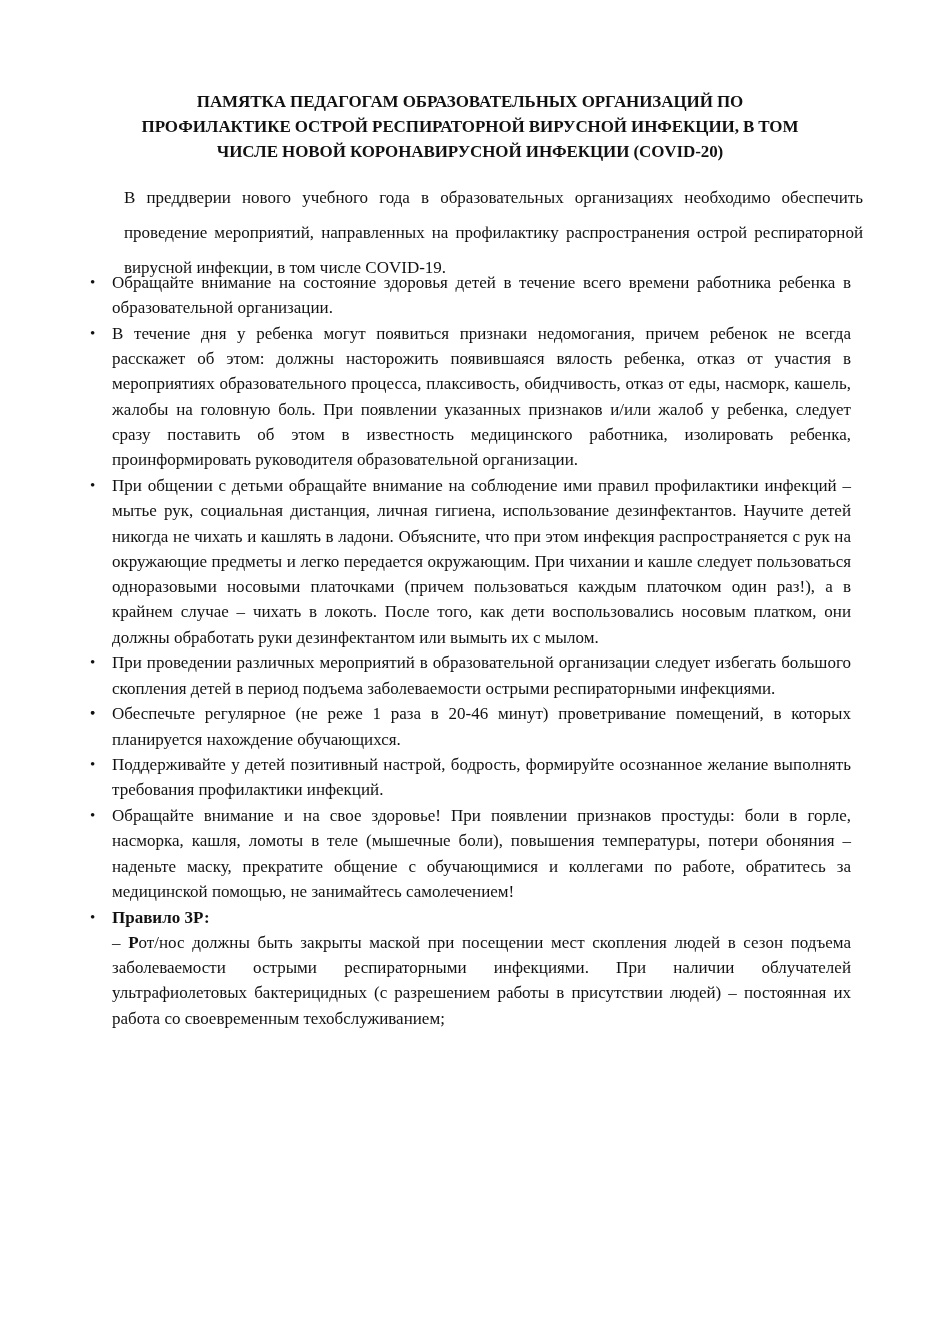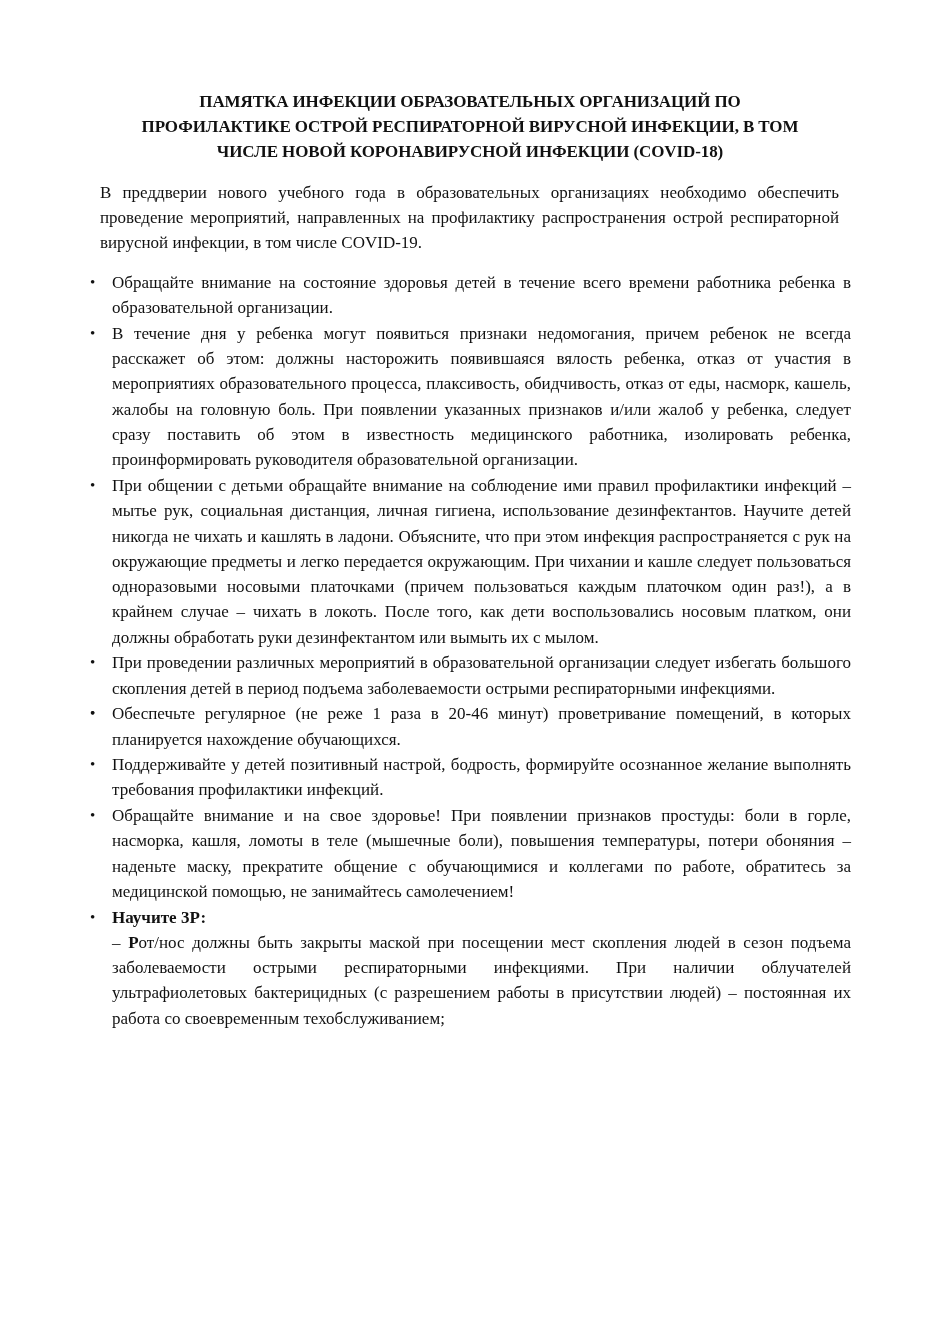--- a/index.html
+++ b/index.html
@@ -8,44 +8,44 @@
     font-family: "Liberation Serif", "DejaVu Serif", serif;
     color: #111111;
   }
   .page { position: absolute; left: 0; top: 0; width: 940px; height: 1329px; background: #fff; }
   .title {
     position: absolute; left: 80px; top: 89px; width: 780px;
     text-align: center; font-weight: bold; font-size: 17px; line-height: 25px;
     letter-spacing: -0.1px;
   }
   .intro {
-    position: absolute; left: 100px; top: 180px; width: 739px;
-    font-size: 17px; line-height: 25px; text-align: justify;
+    position: absolute; left: 124px; top: 180px; width: 739px;
+    font-size: 17px; line-height: 35px; text-align: justify;
   }
   .list {
     position: absolute; left: 84px; top: 270px; width: 767px;
     margin: 0; padding: 0; list-style: none;
     font-size: 17px; line-height: 25.3px;
   }
   .list li { position: relative; padding-left: 28px; text-align: justify; margin-bottom: 0.3px; }
   .bullet {
     position: absolute; left: 6px; top: 0; font-size: 15px; line-height: 25.3px;
   }
   .bold { font-weight: bold; }
   .sub { display: block; text-align: justify; }
 </style>
 </head>
 <body>
 
 <div class="page">
 
   <div class="title">
-    <div>ПАМЯТКА ИНФЕКЦИИ ОБРАЗОВАТЕЛЬНЫХ ОРГАНИЗАЦИЙ ПО</div>
+    <div>ПАМЯТКА ПЕДАГОГАМ ОБРАЗОВАТЕЛЬНЫХ ОРГАНИЗАЦИЙ ПО</div>
     <div>ПРОФИЛАКТИКЕ ОСТРОЙ РЕСПИРАТОРНОЙ ВИРУСНОЙ ИНФЕКЦИИ, В ТОМ</div>
-    <div>ЧИСЛЕ НОВОЙ КОРОНАВИРУСНОЙ ИНФЕКЦИИ (COVID-18)</div>
+    <div>ЧИСЛЕ НОВОЙ КОРОНАВИРУСНОЙ ИНФЕКЦИИ (COVID-20)</div>
   </div>
 
   <p class="intro" style="margin:0;">В преддверии нового учебного года в образовательных организациях необходимо обеспечить проведение мероприятий, направленных на профилактику распространения острой респираторной вирусной инфекции, в том числе COVID-19.</p>
 
   <ul class="list">
     <li>
       <span class="bullet">•</span>
       <span>Обращайте внимание на состояние здоровья детей в течение всего времени работника ребенка в образовательной организации.</span>
     </li>
     <li>
@@ -70,18 +70,18 @@
     <li>
       <span class="bullet">•</span>
       <span>Поддерживайте у детей позитивный настрой, бодрость, формируйте осознанное желание выполнять требования профилактики инфекций.</span>
     </li>
     <li>
       <span class="bullet">•</span>
       <span>Обращайте внимание и на свое здоровье! При появлении признаков простуды: боли в горле, насморка, кашля, ломоты в теле (мышечные боли), повышения температуры, потери обоняния – наденьте маску, прекратите общение с обучающимися и коллегами по работе, обратитесь за медицинской помощью, не занимайтесь самолечением!</span>
     </li>
     <li>
       <span class="bullet">•</span>
-      <span class="bold sub">Научите 3Р:</span>
+      <span class="bold sub">Правило 3Р:</span>
       <span class="sub"><span>– </span><span class="bold">Р</span><span>от/нос должны быть закрыты маской при посещении мест скопления людей в сезон подъема заболеваемости острыми респираторными инфекциями. При наличии облучателей ультрафиолетовых бактерицидных (с разрешением работы в присутствии людей) – постоянная их работа со своевременным техобслуживанием;</span></span>
     </li>
   </ul>
 
 </div>
 
 </body></html>

